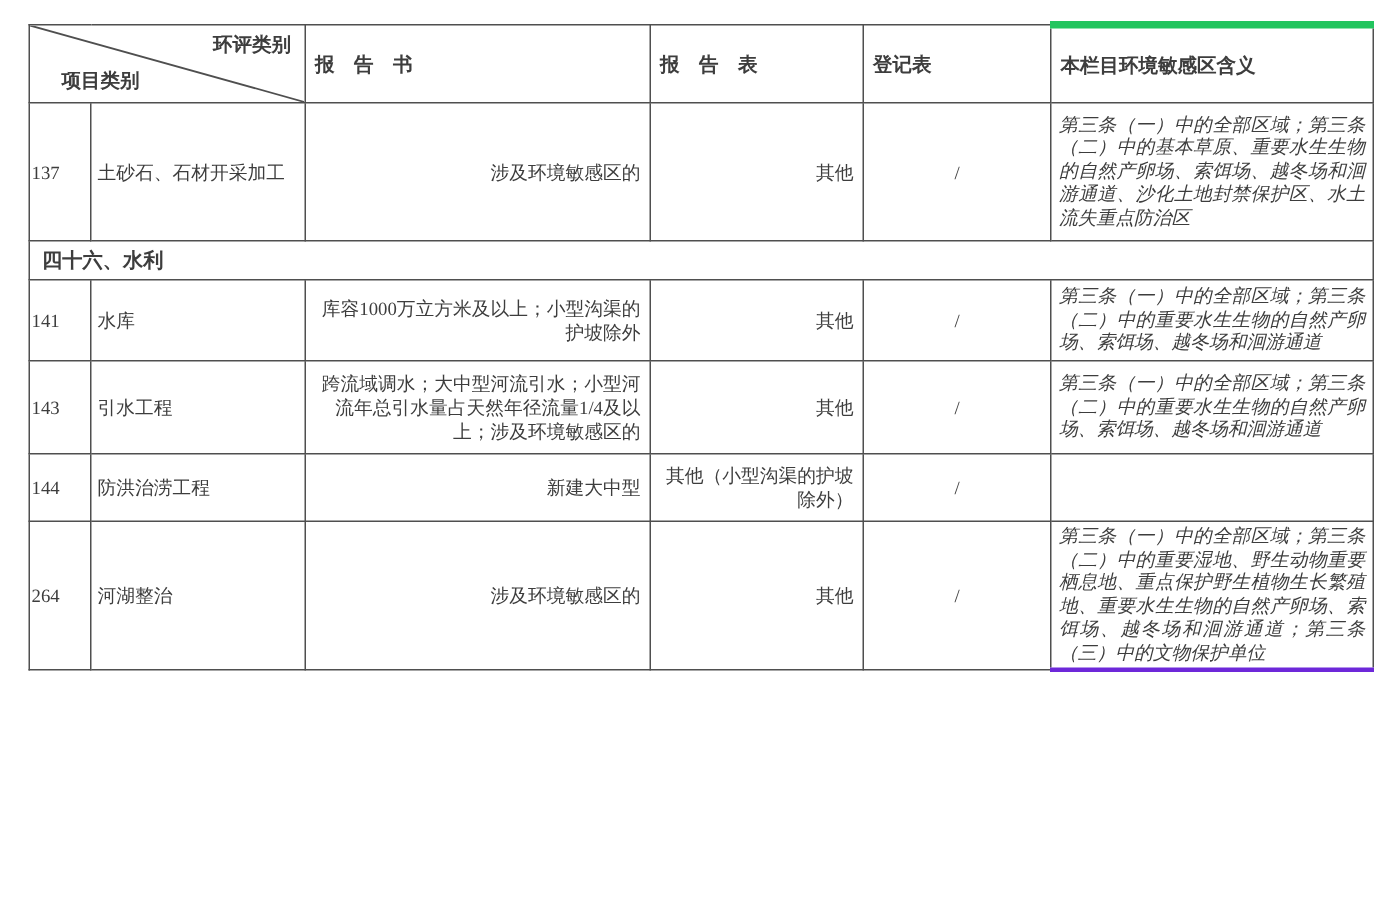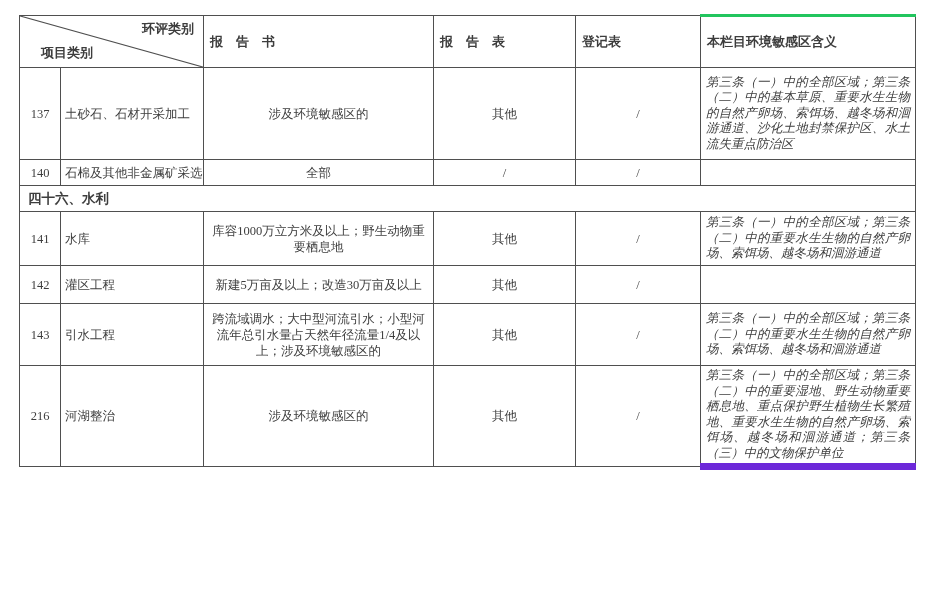--- a/index.html
+++ b/index.html
@@ -5,25 +5,25 @@
   html,body{margin:0;padding:0;background:#ffffff;}
   body{width:933px;height:601px;overflow:hidden;}
   .page{position:relative;width:933px;height:537px;background:#ffffff;
         font-family:"Liberation Serif","DejaVu Serif",serif;color:#3d3d3d;}
   table.cat-table{position:absolute;left:19px;top:14px;width:896px;
         border-collapse:collapse;table-layout:fixed;}
   td{border:1px solid #4f4f4f;padding:2px 6px;vertical-align:middle;
      font-size:12.5px;line-height:16px;overflow:hidden;color:#3d3d3d;
      word-break:break-all;}
   td.th{font-weight:bold;text-align:left;font-size:13px;}
-  td.thick-top{border-top:3px solid #22c55e;}
-  td.thick-bottom{border-bottom:7px solid #6d28d9;}
-  td.num{text-align:center;padding:2px 1px;}
+  td.thick-top{border-top:5px solid #22c55e;}
+  td.thick-bottom{border-bottom:3px solid #6d28d9;}
+  td.num{text-align:left;padding:2px 1px;}
   td.cat{white-space:nowrap;padding:2px 4px;}
-  td.txt{text-align:center;}
+  td.txt{text-align:right;}
   td.slash{text-align:center;}
   td.center{text-align:center;}
   td.sens{font-size:12.5px;line-height:15.5px;padding:2px 5px;text-align:justify;text-justify:inter-ideograph;font-style:italic;}
   tr.section-row td{font-weight:bold;font-size:13.5px;padding:2px 8px;white-space:nowrap;}
   td.diag-cell{position:relative;padding:0;}
   .diag-svg{position:absolute;left:0;top:0;width:100%;height:100%;display:block;}
   .diag-top{position:absolute;top:5px;right:9px;font-weight:bold;font-size:13px;}
   .diag-bottom{position:absolute;bottom:6px;left:21px;font-weight:bold;font-size:13px;}
 </style>
 </head>
@@ -60,63 +60,55 @@
       <td class="num">137</td>
       <td class="cat">土砂石、石材开采加工</td>
       <td class="txt">涉及环境敏感区的</td>
       <td class="txt">其他</td>
       <td class="slash">/</td>
       <td class="sens">第三条（一）中的全部区域；第三条（二）中的基本草原、重要水生生物的自然产卵场、索饵场、越冬场和洄游通道、沙化土地封禁保护区、水土流失重点防治区</td>
     </tr>
 
 
 
-    <tr style="height:26px">
-      <td class="num">140</td>
-      <td class="cat">石棉及其他非金属矿采选</td>
-      <td class="txt">全部</td>
-      <td class="center">/</td>
-      <td class="slash">/</td>
-      <td class="sens"></td>
-    </tr>
 
     <tr class="section-row" style="height:26px">
       <td colspan="6">四十六、水利</td>
     </tr>
 
     <tr style="height:54px">
       <td class="num">141</td>
       <td class="cat">水库</td>
-      <td class="txt">库容1000万立方米及以上；野生动物重要栖息地</td>
+      <td class="txt">库容1000万立方米及以上；小型沟渠的护坡除外</td>
       <td class="txt">其他</td>
       <td class="slash">/</td>
       <td class="sens">第三条（一）中的全部区域；第三条（二）中的重要水生生物的自然产卵场、索饵场、越冬场和洄游通道</td>
     </tr>
 
-    <tr style="height:38px">
-      <td class="num">142</td>
-      <td class="cat">灌区工程</td>
-      <td class="txt">新建5万亩及以上；改造30万亩及以上</td>
-      <td class="txt">其他</td>
-      <td class="slash">/</td>
-      <td class="sens"></td>
-    </tr>
 
     <tr style="height:62px">
       <td class="num">143</td>
       <td class="cat">引水工程</td>
       <td class="txt">跨流域调水；大中型河流引水；小型河流年总引水量占天然年径流量1/4及以上；涉及环境敏感区的</td>
       <td class="txt">其他</td>
       <td class="slash">/</td>
       <td class="sens">第三条（一）中的全部区域；第三条（二）中的重要水生生物的自然产卵场、索饵场、越冬场和洄游通道</td>
     </tr>
 
+    <tr style="height:45px">
+      <td class="num">144</td>
+      <td class="cat">防洪治涝工程</td>
+      <td class="txt">新建大中型</td>
+      <td class="txt">其他（小型沟渠的护坡除外）</td>
+      <td class="slash">/</td>
+      <td class="sens"></td>
+    </tr>
 
     <tr style="height:93px">
-      <td class="num">216</td>
+      <td class="num">264</td>
       <td class="cat">河湖整治</td>
       <td class="txt">涉及环境敏感区的</td>
       <td class="txt">其他</td>
       <td class="slash">/</td>
       <td class="sens thick-bottom">第三条（一）中的全部区域；第三条（二）中的重要湿地、野生动物重要栖息地、重点保护野生植物生长繁殖地、重要水生生物的自然产卵场、索饵场、越冬场和洄游通道；第三条（三）中的文物保护单位</td>
     </tr>
   </tbody>
     </table>
 </div>
 

